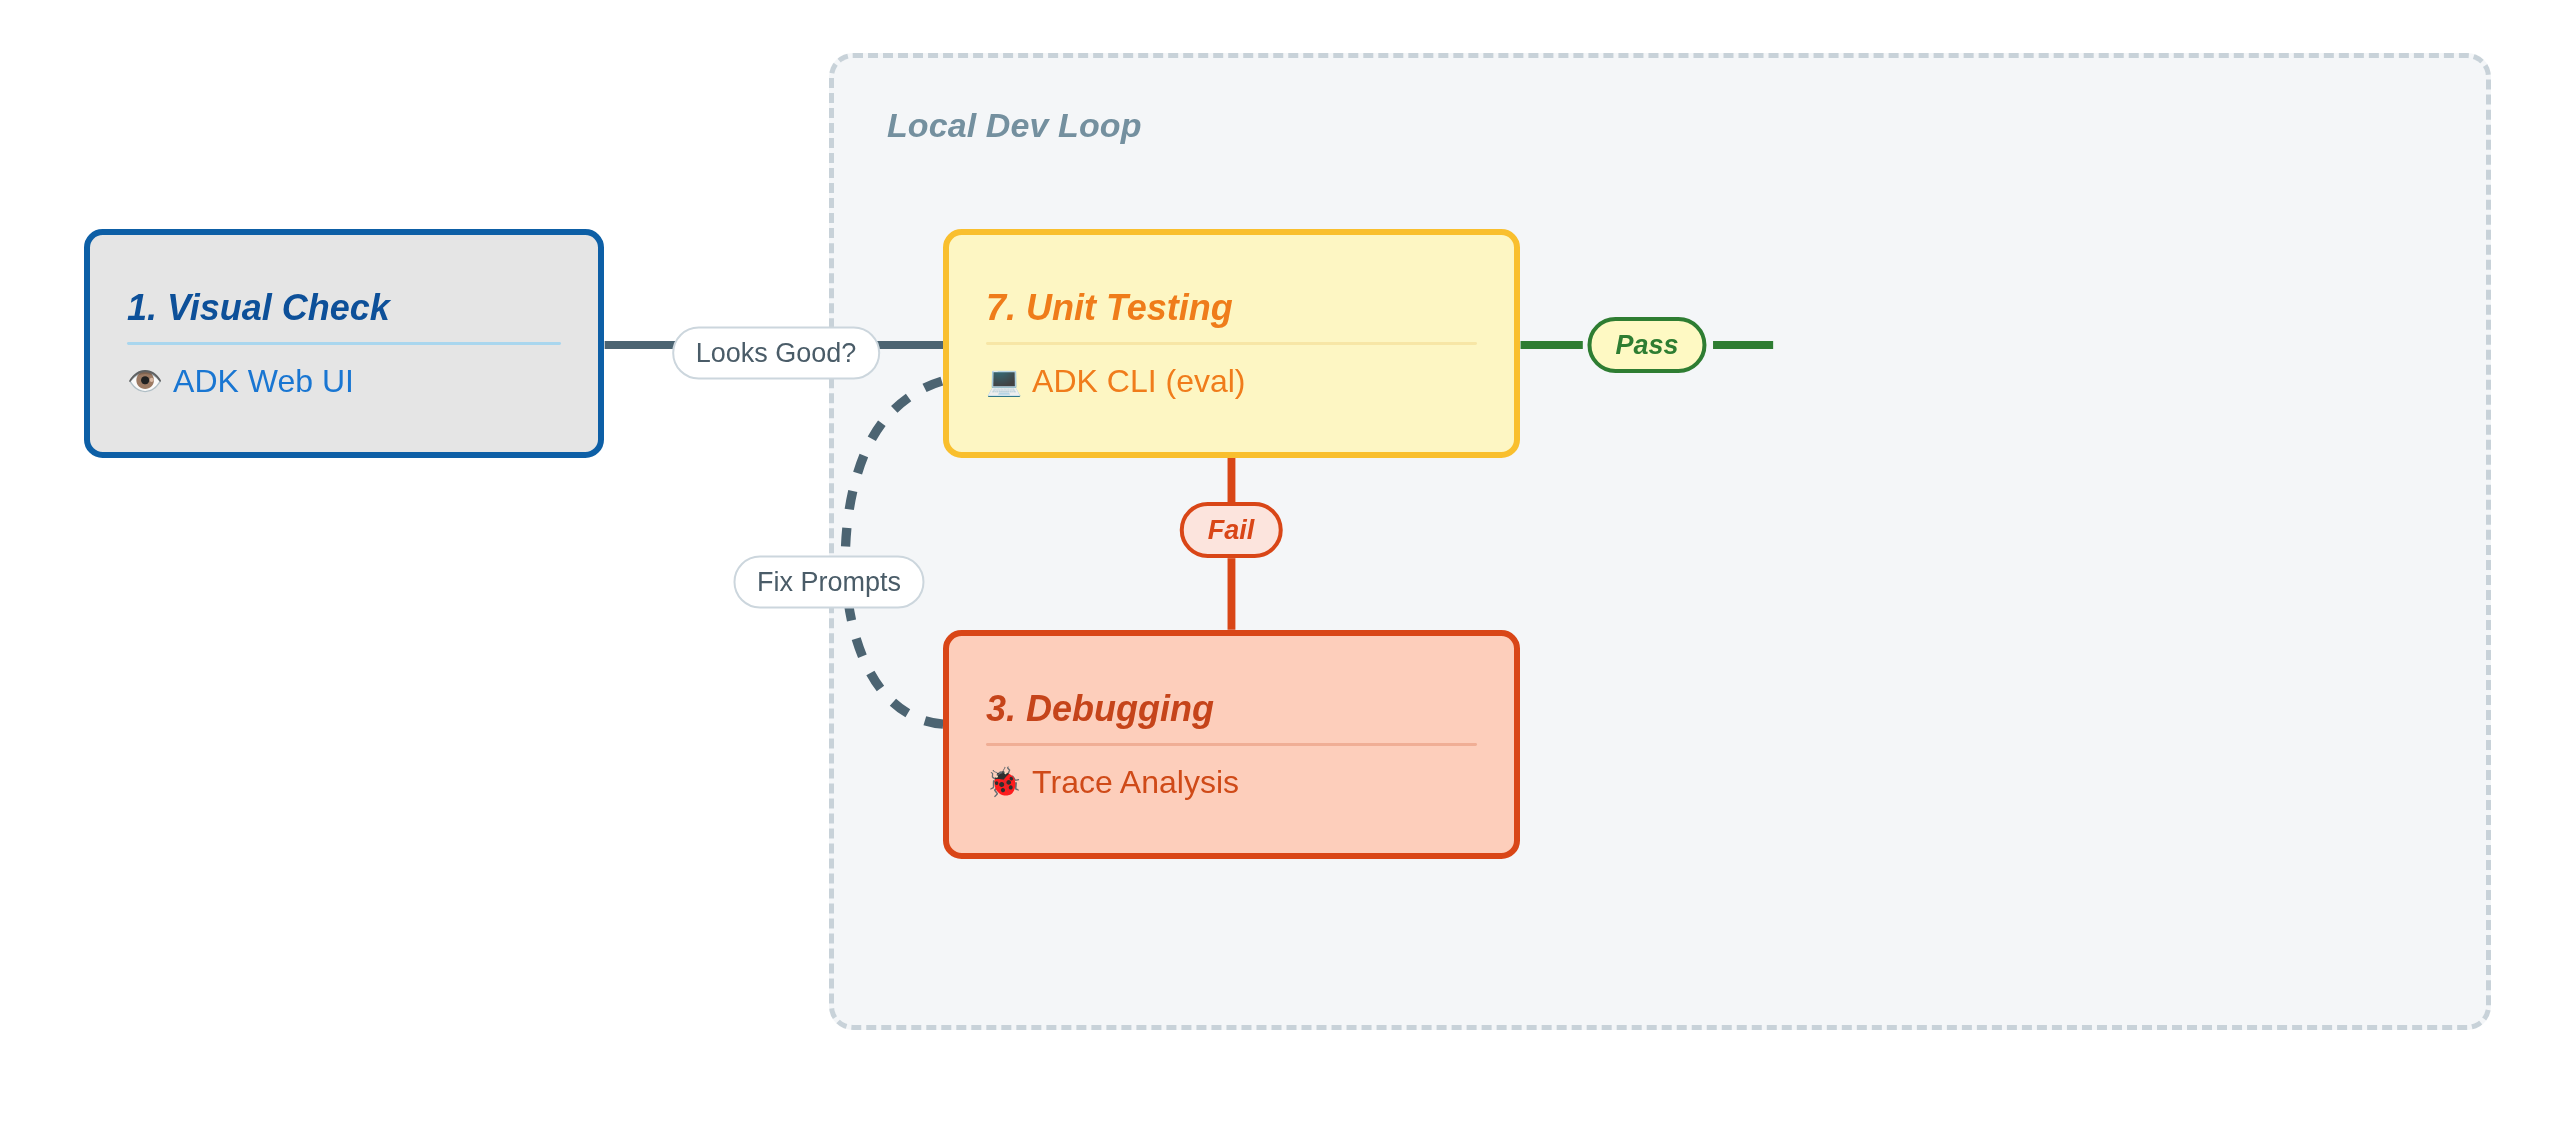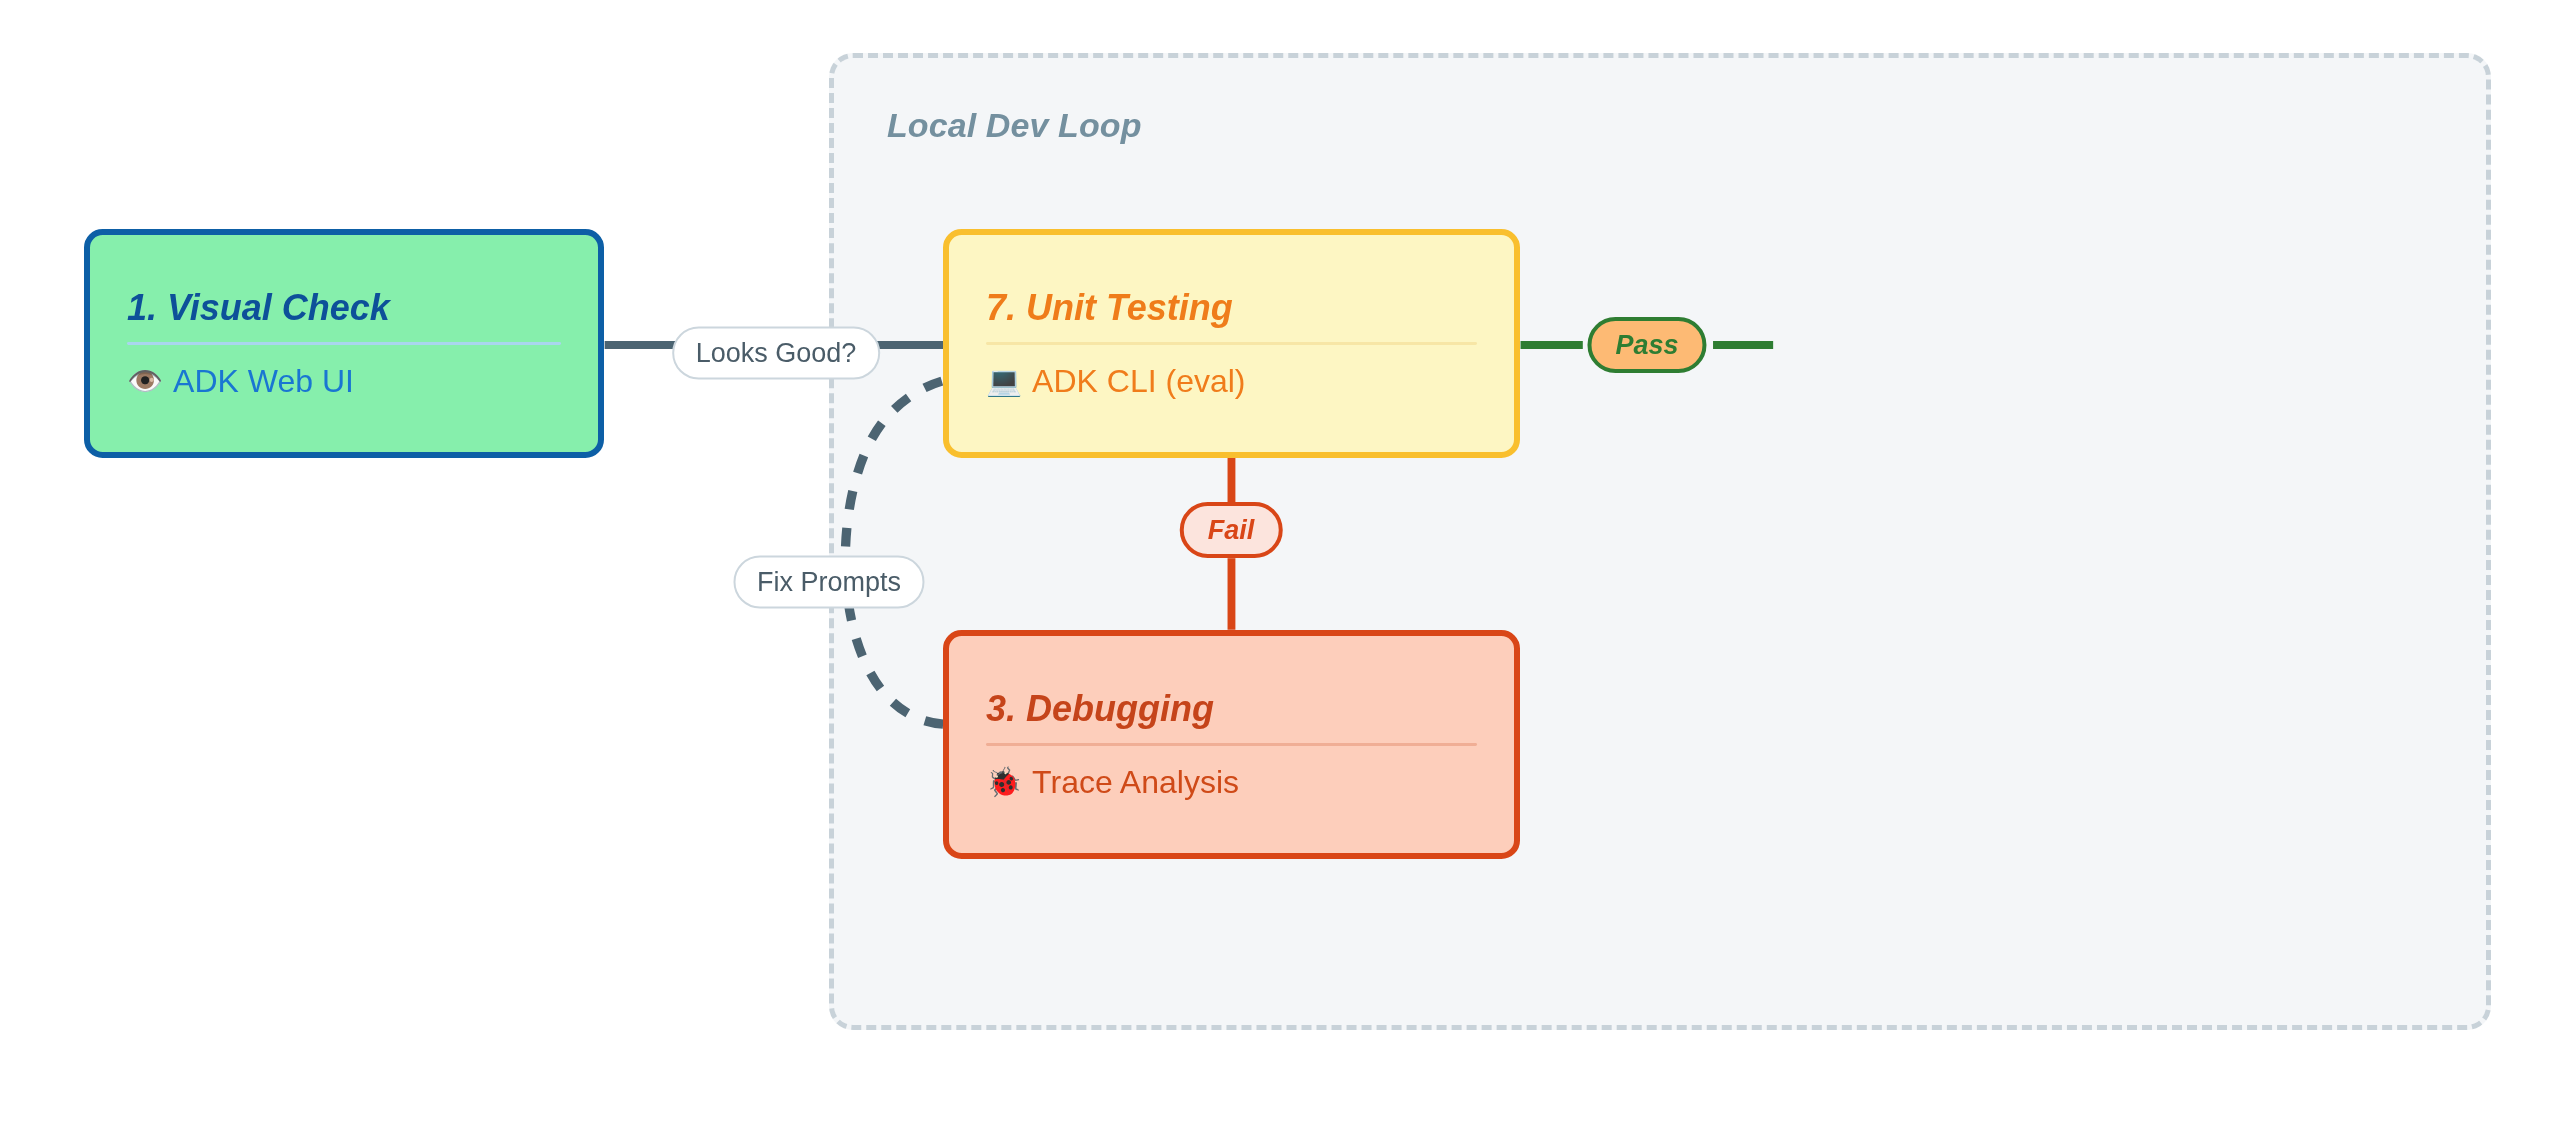--- a/index.html
+++ b/index.html
@@ -87,21 +87,21 @@
     gap: 10px;
   }
   .node-emoji {
     font-size: 29px;
     line-height: 1;
   }
 
   
   .n1 {
     left: 84px; top: 229px; width: 520px; height: 229px;
-    background: #86efac;
+    background: #e5e5e5;
     border-color: #0d5fa6;
     border-width: 6.4px;
   }
   .n1 .node-title { color: #0d5099; }
   .n1 .node-divider { background: #a9d6ee; }
   .n1 .node-sub { color: #1976d2; }
 
   
   .n2 {
     left: 943px; top: 229px; width: 577px; height: 229px;
@@ -149,21 +149,21 @@
   .pill-plain {
     background: #ffffff;
     border: 2.9px solid #ccd6dd;
     color: #4a5c68;
     font-size: 27px;
     padding: 0 21.5px;
     height: 53px;
     margin-top: 8px;
   }
   .pill-pass {
-    background: #fdba74;
+    background: #fef9c3;
     border: 4.3px solid #2e7d32;
     color: #2e7d32;
     font-size: 27px;
     font-weight: bold;
     font-style: italic;
     padding: 0 24px;
     height: 56px;
   }
   .pill-fail {
     background: #fce4dd;

